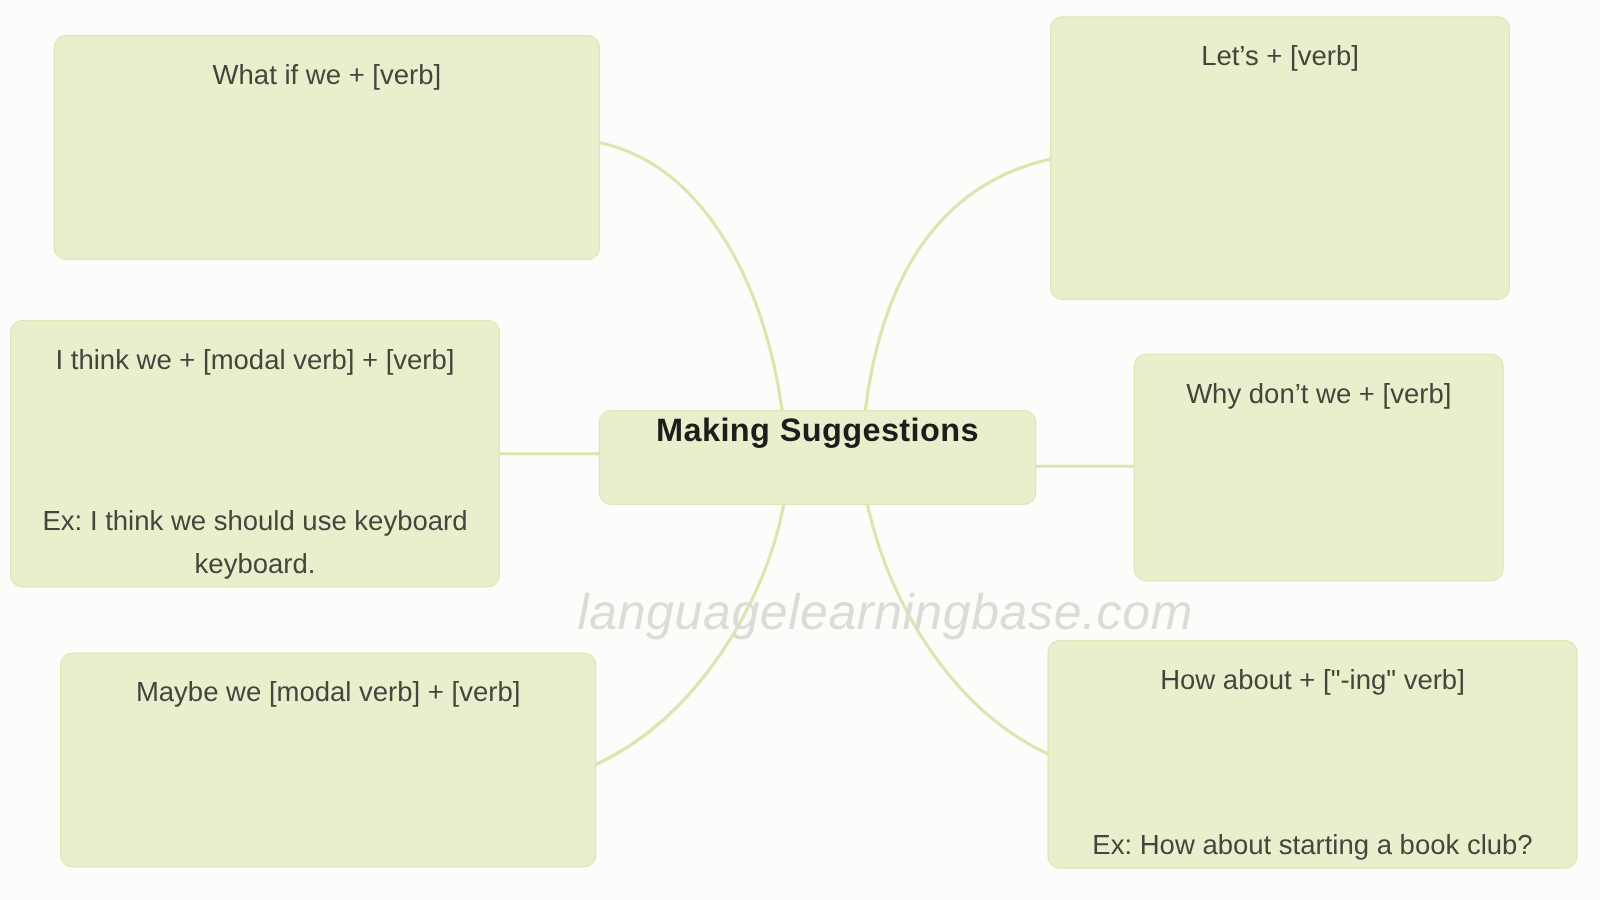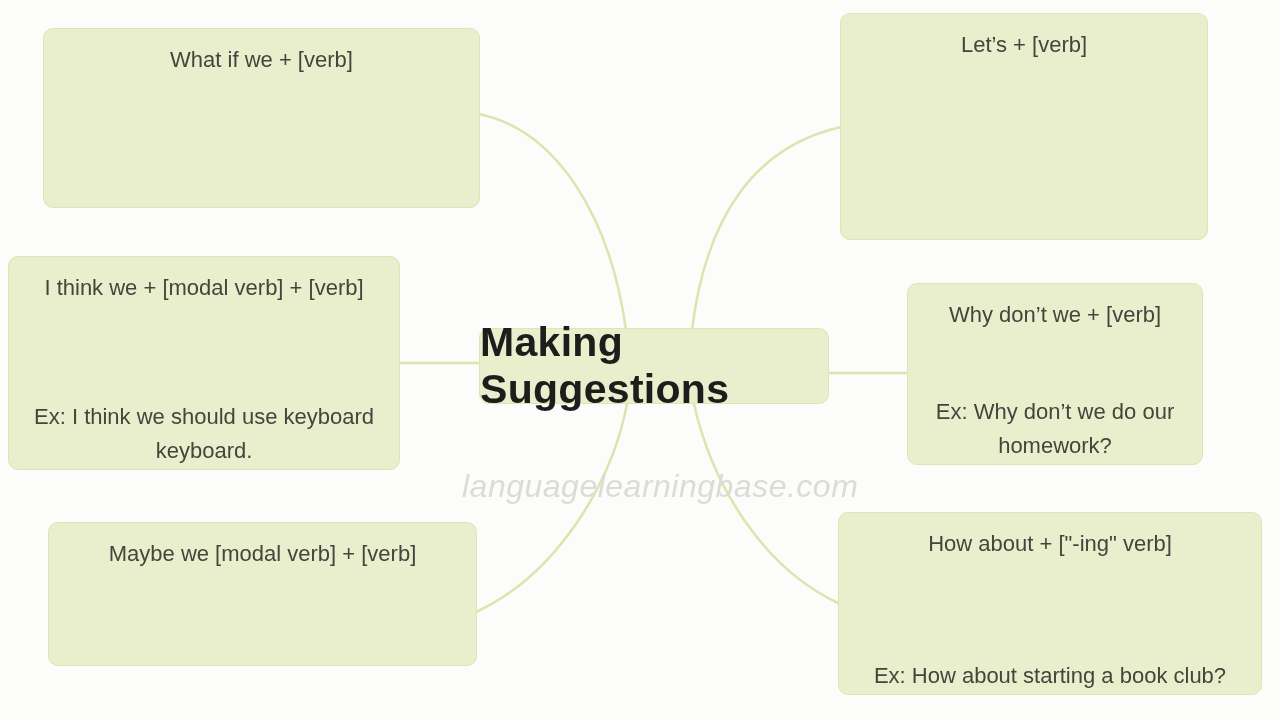--- a/index.html
+++ b/index.html
@@ -44,21 +44,21 @@
     font-size: 22px;
     line-height: 1.58;
     padding: 14px 12px 0 12px;
   }
   .node .pattern, .node .example {
     margin: 0 auto;
   }
   
   .tl { left: 43px;  top: 28px;  width: 437px; height: 180px; }
   .ml { left: 8px;   top: 256px; width: 392px; height: 214px; gap: 20px; }
-  .bl { left: 48px;  top: 522px; width: 429px; height: 144px; }
+  .bl { left: 48px;  top: 522px; width: 429px; height: 172px; }
   .tr { left: 840px; top: 13px;  width: 368px; height: 227px; }
   .mr { left: 907px; top: 283px; width: 296px; height: 182px; }
   .br { left: 838px; top: 512px; width: 424px; height: 183px; }
   
   .tl .example { max-width: 395px; }
   .ml .pattern { max-width: 350px; }
   .ml .example { max-width: 340px; }
   .bl .pattern { max-width: 340px; }
   .bl .example { max-width: 405px; }
   .tr .example { max-width: 400px; }
@@ -68,34 +68,33 @@
     position: absolute;
     left: 479px;
     top: 328px;
     width: 350px;
     height: 76px;
     background: #e9efcd;
     border: 1px solid #dce7b4;
     border-radius: 10px;
     box-sizing: border-box;
     display: flex;
-    align-items: center;
     justify-content: center;
     color: #1d1d1b;
-    font-size: 41px;
+    font-size: 26px;
     font-weight: 700;
     letter-spacing: 0.3px;
   }
   .watermark {
     position: absolute;
     left: 462px;
     top: 468px;
     width: 380px;
     text-align: center;
-    font-size: 32px;
+    font-size: 40px;
     font-style: italic;
     color: #dbdbd7;
     letter-spacing: 0.5px;
     white-space: nowrap;
   }
 </style>
 </head>
 <body>
 
 <div class="stage">
@@ -121,21 +120,20 @@
   <div class="node bl">
     <div class="pattern">Maybe we [modal verb] + [verb]</div>
   </div>
 
   <div class="node tr">
     <div class="pattern">Let’s + [verb]</div>
   </div>
 
   <div class="node mr">
     <div class="pattern">Why don’t we + [verb]</div>
-    <div class="example">Ex: Why don’t we do our homework?</div>
   </div>
 
   <div class="node br">
     <div class="pattern">How about + ["-ing" verb]</div>
     <div class="example">Ex: How about starting a book club?</div>
   </div>
 
   <div class="center-node">
     <span>Making Suggestions</span>
   </div>

